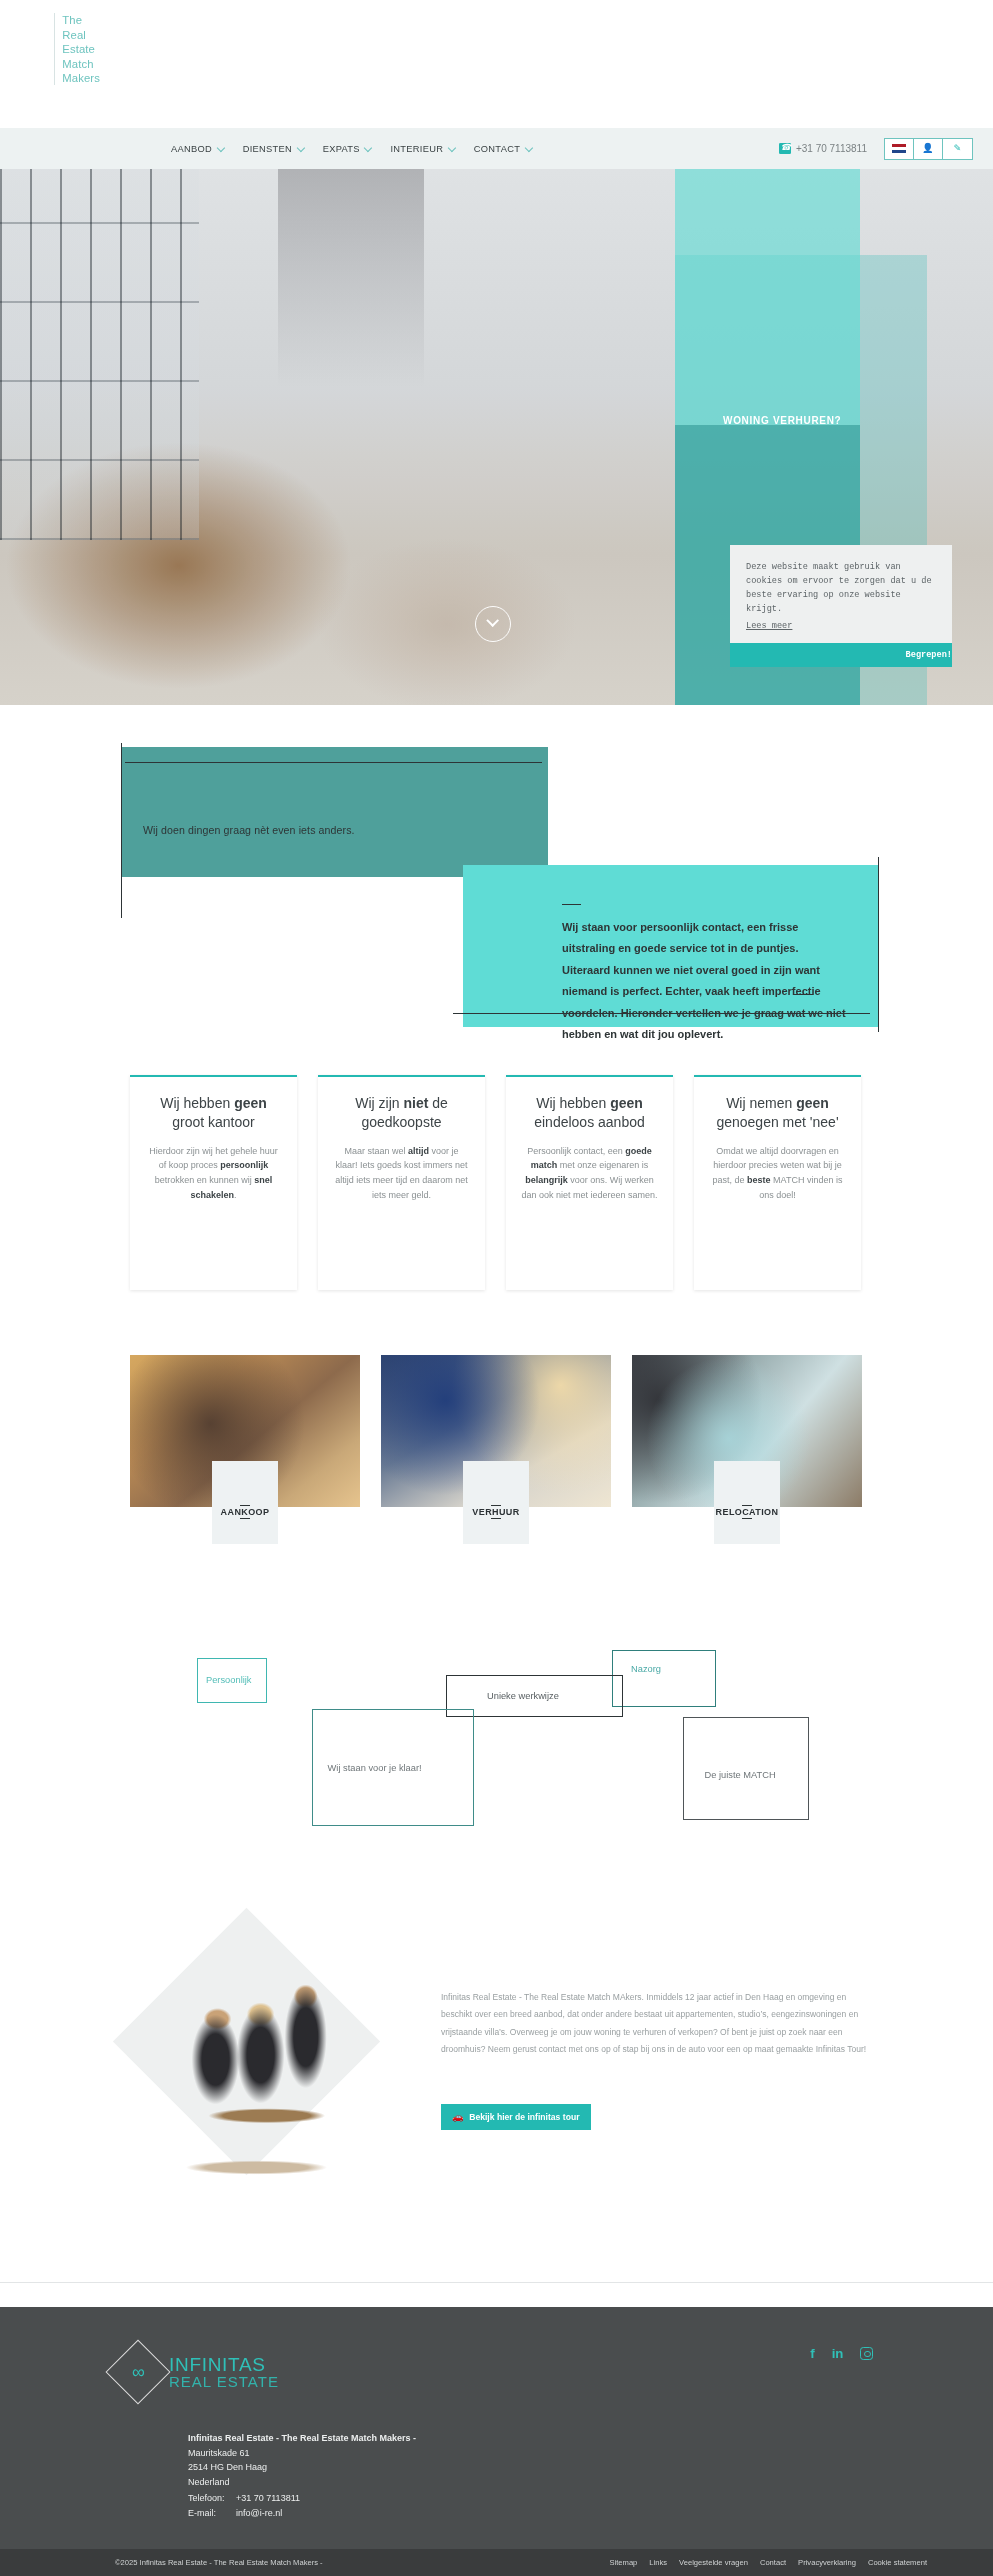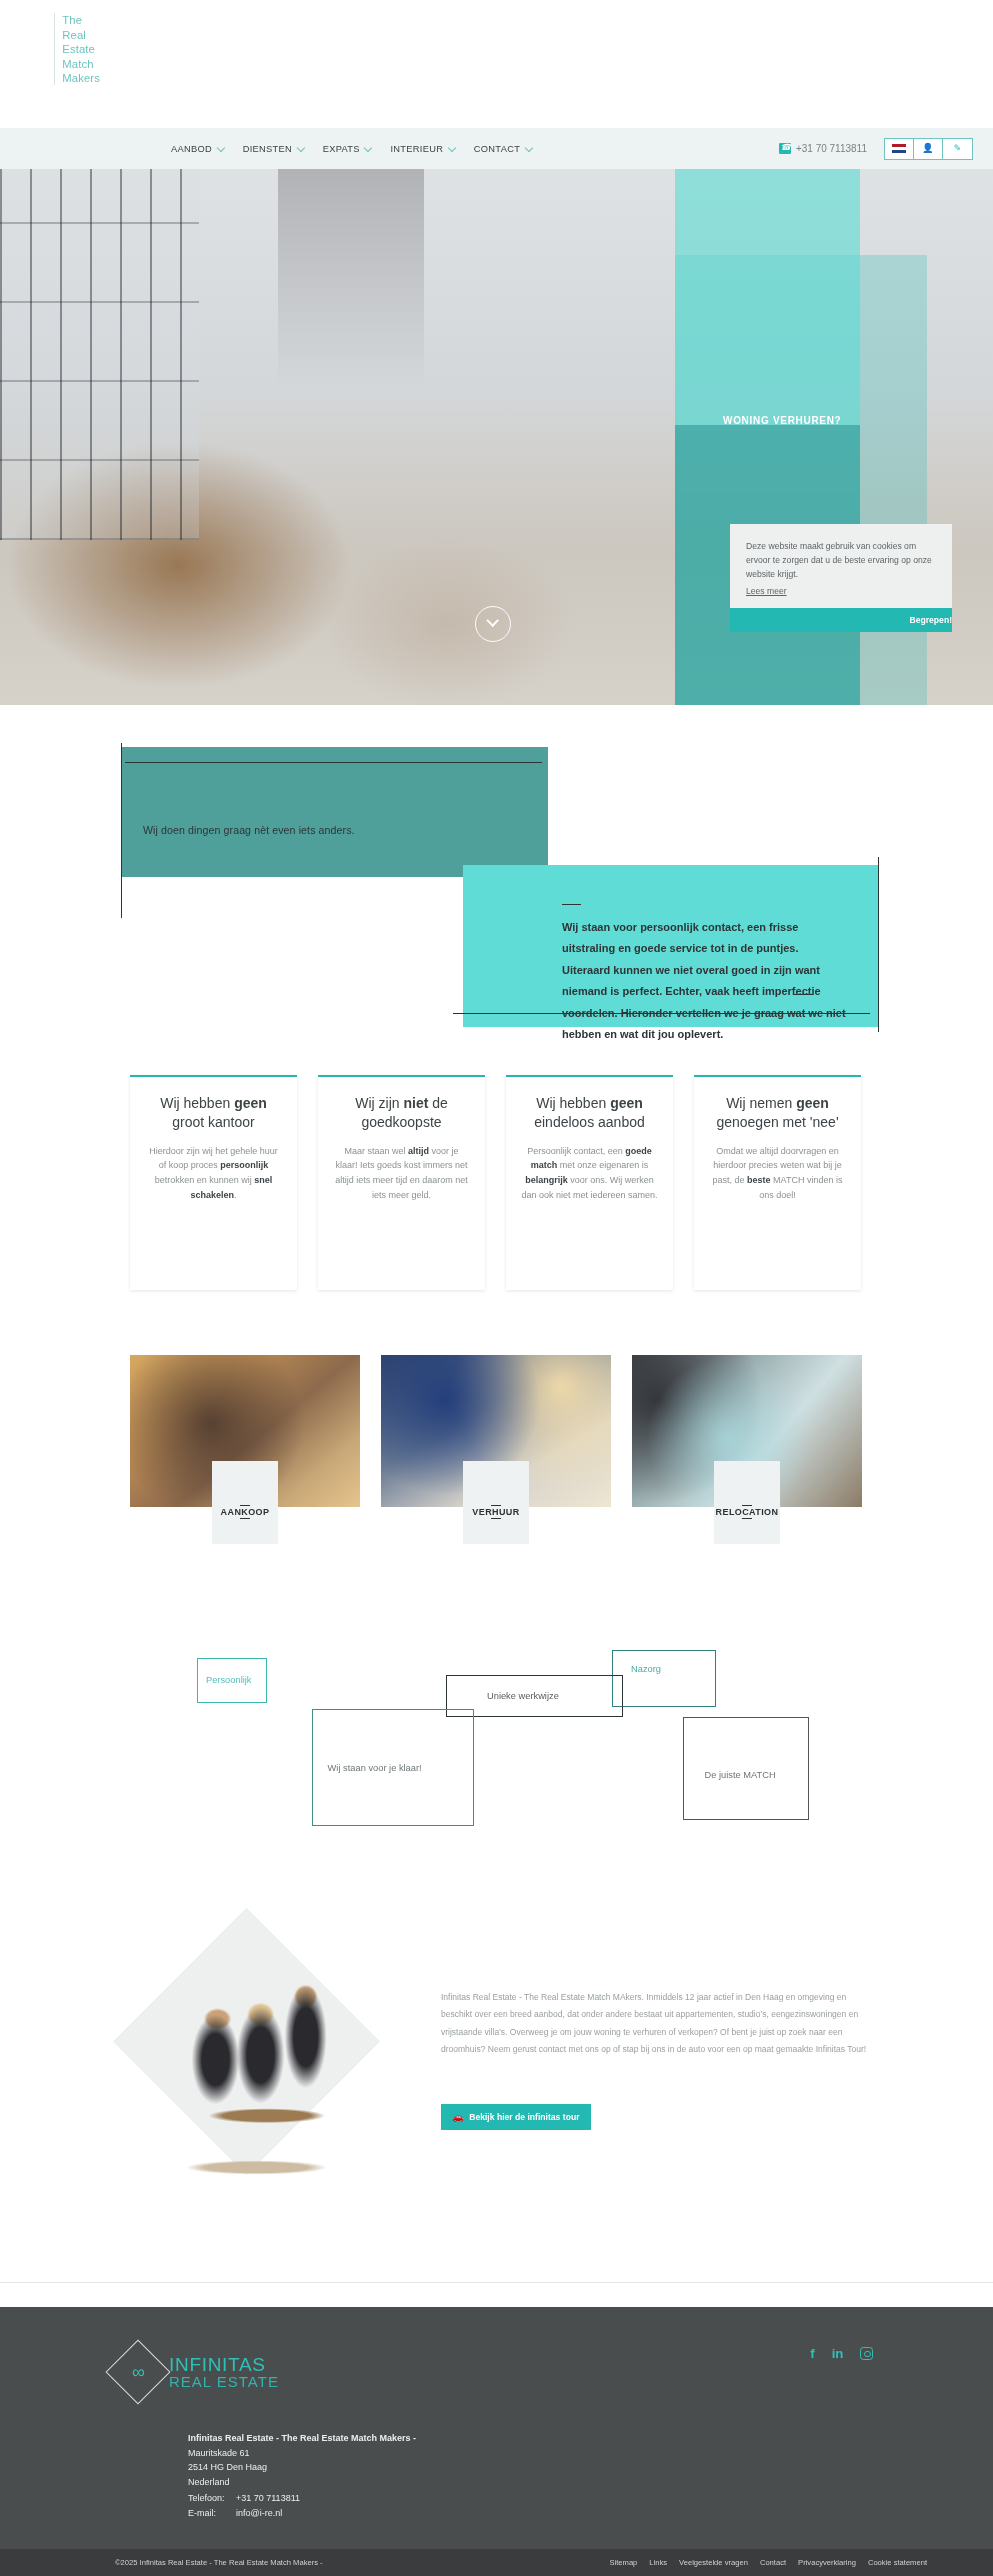--- a/index.html
+++ b/index.html
@@ -180,23 +180,24 @@
   .scroll-chev {
     width: 9.3px; height: 9.3px;
     border-right: 2px solid #fff;
     border-bottom: 2px solid #fff;
     transform: rotate(45deg) translate(-2px,-2px);
   }
 
   
   .cookie {
     position: absolute;
-    left: 730px; top: 524px;
+    left: 730px; top: 545px;
     width: 222px;
     z-index: 20;
+    font-family: Liberation Mono, monospace;
   }
   .cookie-body {
     background: #eef0f0;
     padding: 14.6px 16px 12px 16px;
   }
   .cookie-text {
     color: #5d6467;
     font-size: 8.6px;
     line-height: 1.65;
   }

